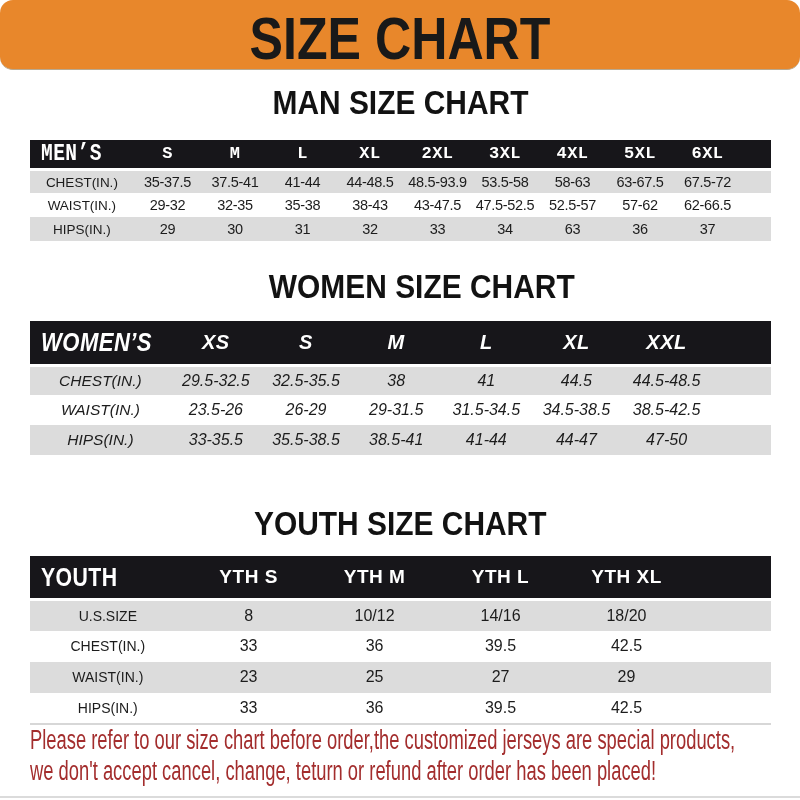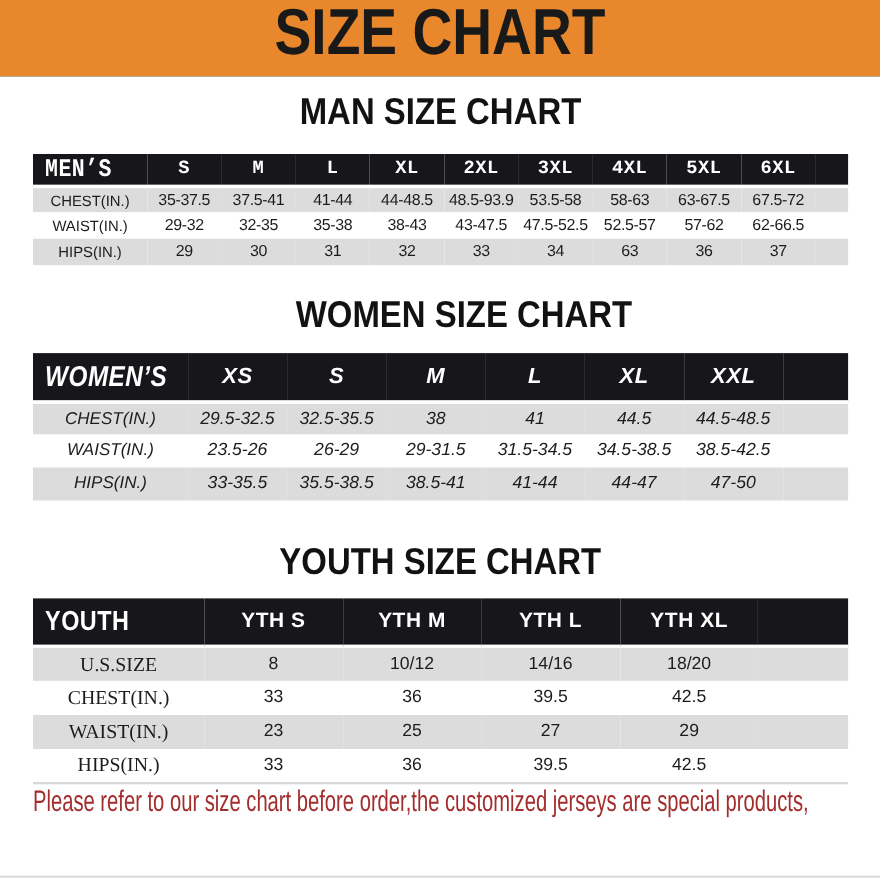--- a/index.html
+++ b/index.html
@@ -16,40 +16,40 @@
     overflow: hidden;
     background: #fff;
   }
   .cond { display: inline-block; white-space: nowrap; }
 
   
   .banner {
     height: 70px;
     background: var(--banner_bg, #E8872B);
     border-bottom: 1px solid #b9a88e;
-    display: flex; align-items: flex-start; justify-content: center;
+    display: flex; align-items: flex-end; justify-content: center; border-radius: 13px;
   }
   .banner-title {
     font-size: 59px; font-weight: 700; line-height: 1;
     color: #191919;
     transform: scaleX(0.85);
     letter-spacing: 0px;
   }
 
   
   .section-heading {
     margin: 0; text-align: center;
     font-size: 34px; font-weight: 700; line-height: 1.2;
     color: #121212;
   }
   .section-heading .cond { transform: scaleX(0.88); }
 
   #sec-man   .section-heading { margin-top: 12px; }
   #sec-women .section-heading { margin-top: 25px; margin-left: 44px; }
-  #sec-youth .section-heading { margin-top: 36px; }
+  #sec-youth .section-heading { margin-top: 48px; }
 
   
   table.size-table {
     width: 741px; margin-left: 30px;
     border-collapse: collapse; table-layout: fixed;
     text-align: center; color: #1c1c1c;
   }
   #sec-man   table { margin-top: 17px; }
   #sec-women table { margin-top: 14px; font-style: italic; }
   #sec-youth table { margin-top: 12px; }
@@ -75,21 +75,21 @@
   .t-women thead th { height: 44px; font-size: 20px; }
   .t-women .barlabel { font-size: 26px; }
   .t-women tbody tr { height: 30px; }
   .t-women tbody td { font-size: 16px; }
   .t-women td.rowlabel { font-size: 15.5px; }
 
   .t-youth thead th { height: 44px; font-size: 19px; }
   .t-youth .barlabel { font-size: 25px; }
   .t-youth tbody tr { height: 31px; }
   .t-youth tbody td { font-size: 16px; }
-  .t-youth td.rowlabel { font-size: 18px; font-family: Liberation Serif, serif; }
+  .t-youth td.rowlabel { font-size: 14px; }
   .t-youth { border-bottom: 2px solid #d7d7d7; }
 
   
   .disclaimer {
     padding-left: 30px;
     color: var(--disclaimer_red, #A32D2D);
   }
   .disclaimer .cond {
     transform: scaleX(0.68); transform-origin: left center;
     font-size: 27px; line-height: 31px; font-weight: 400;
@@ -296,17 +296,18 @@
             <td>39.5</td>
             <td>42.5</td>
             <td></td>
           </tr>
         </tbody>
       </table>
   </section>
 
   <div class="disclaimer">
     <div><span class="cond">Please refer to our size chart before order,the customized jerseys are special products,</span></div>
+    <div><span class="cond">we don't accept cancel, change, teturn or refund after order has been placed!</span></div>
   </div>
 
   <div class="bottom-rule"></div>
 
 </div>
 
 </body></html>

